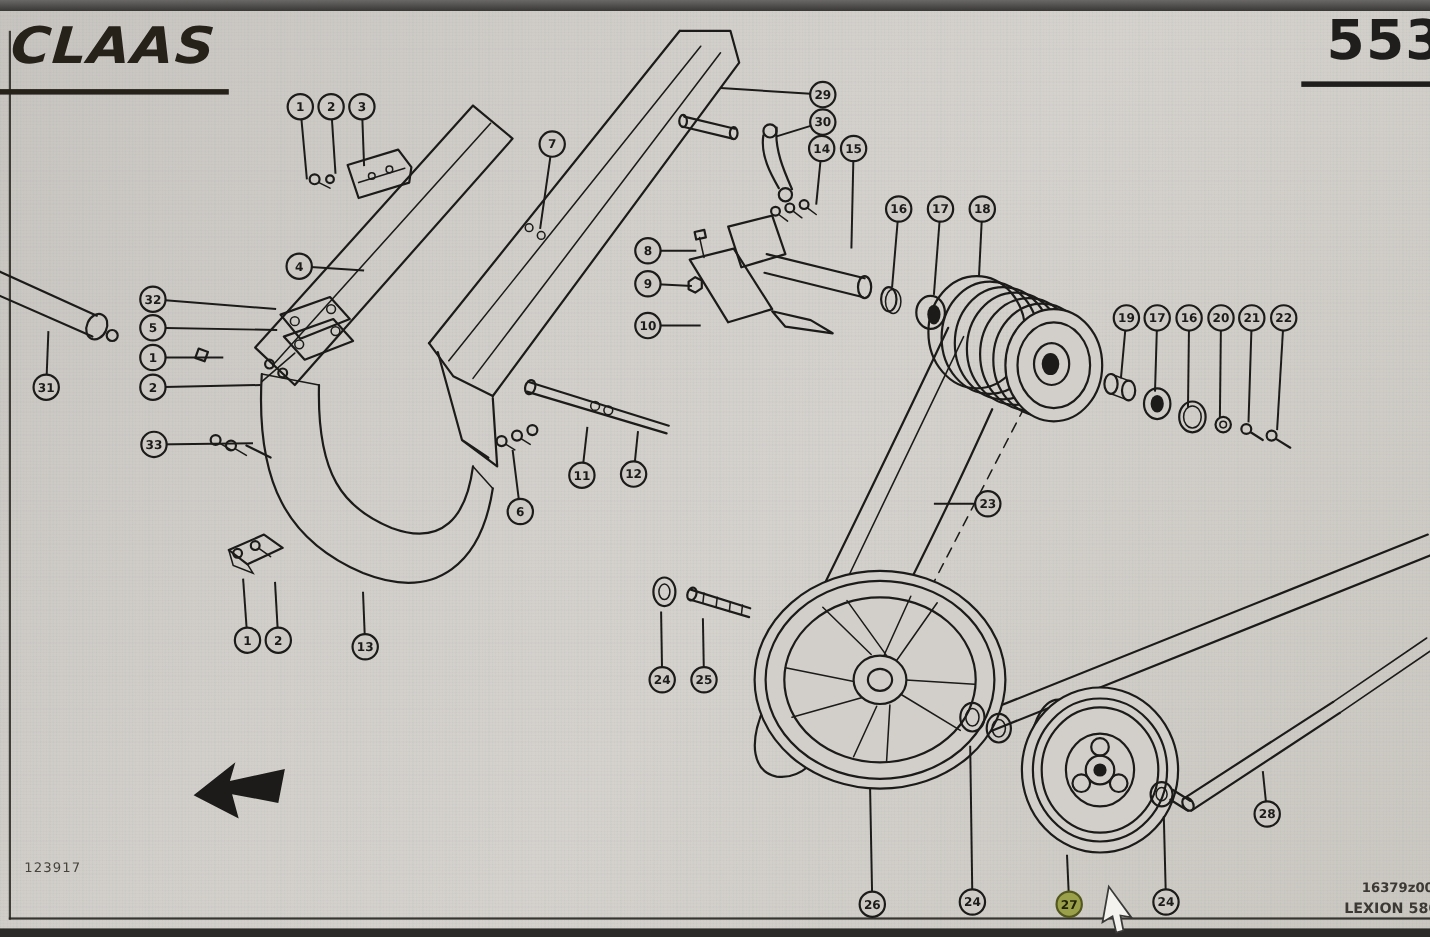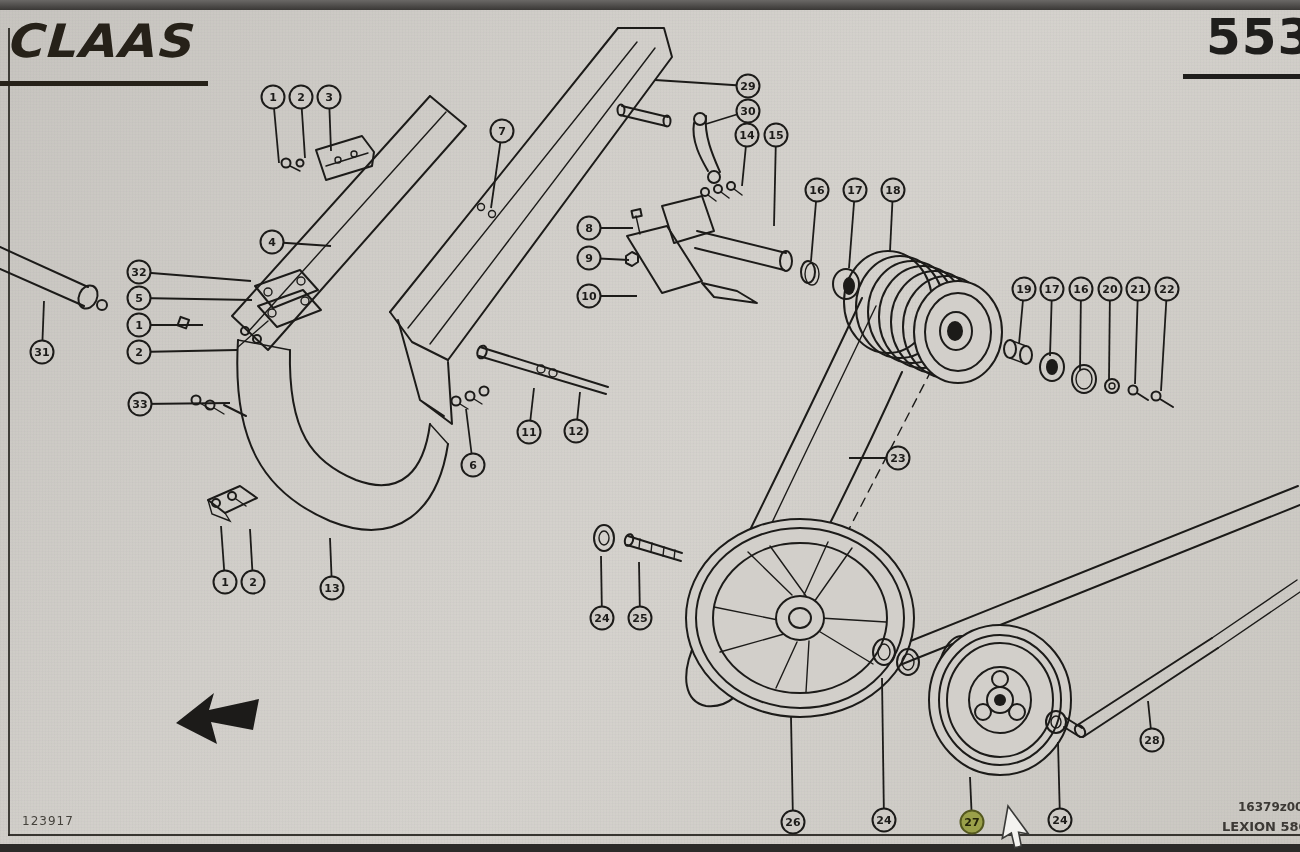--- a/index.html
+++ b/index.html
@@ -19,21 +19,21 @@
 
   .logo{position:absolute;left:12px;top:14px;color:#262119;
     font-size:46px;font-weight:bold;font-style:italic;letter-spacing:1px;
     transform:scaleX(1.08) skewX(-4deg);transform-origin:left top;}
   .logo-underline{position:absolute;left:0;top:81px;width:208px;height:5px;background:#262119;}
 
   .page-number{position:absolute;left:1206px;top:8px;width:120px;color:#1f1e1c;
     font-size:50px;font-weight:bold;letter-spacing:1px;}
   .page-underline{position:absolute;left:1183px;top:74px;width:130px;height:5px;background:#1f1e1c;}
 
-  .doc-number{position:absolute;left:22px;top:814px;font-size:12px;color:#45423c;letter-spacing:1px;}
+  .doc-number{position:absolute;left:22px;top:782px;font-size:12px;color:#45423c;letter-spacing:1px;}
   .drawing-code{position:absolute;left:1238px;top:800px;font-size:12px;font-weight:bold;color:#3c3935;white-space:nowrap;}
   .model-code{position:absolute;left:1222px;top:819px;font-size:13px;font-weight:bold;color:#3c3935;white-space:nowrap;}
 
   svg.diagram{position:absolute;left:0;top:0;}
   .ink{stroke:#1c1b19;fill:none;stroke-width:2;stroke-linecap:round;stroke-linejoin:round;}
   .ink-thin{stroke:#1c1b19;fill:none;stroke-width:1.4;stroke-linecap:round;}
   .ink-fill{fill:#1c1b19;stroke:none;}
   .paper{fill:#d2cfca;}
 </style>
 </head>

